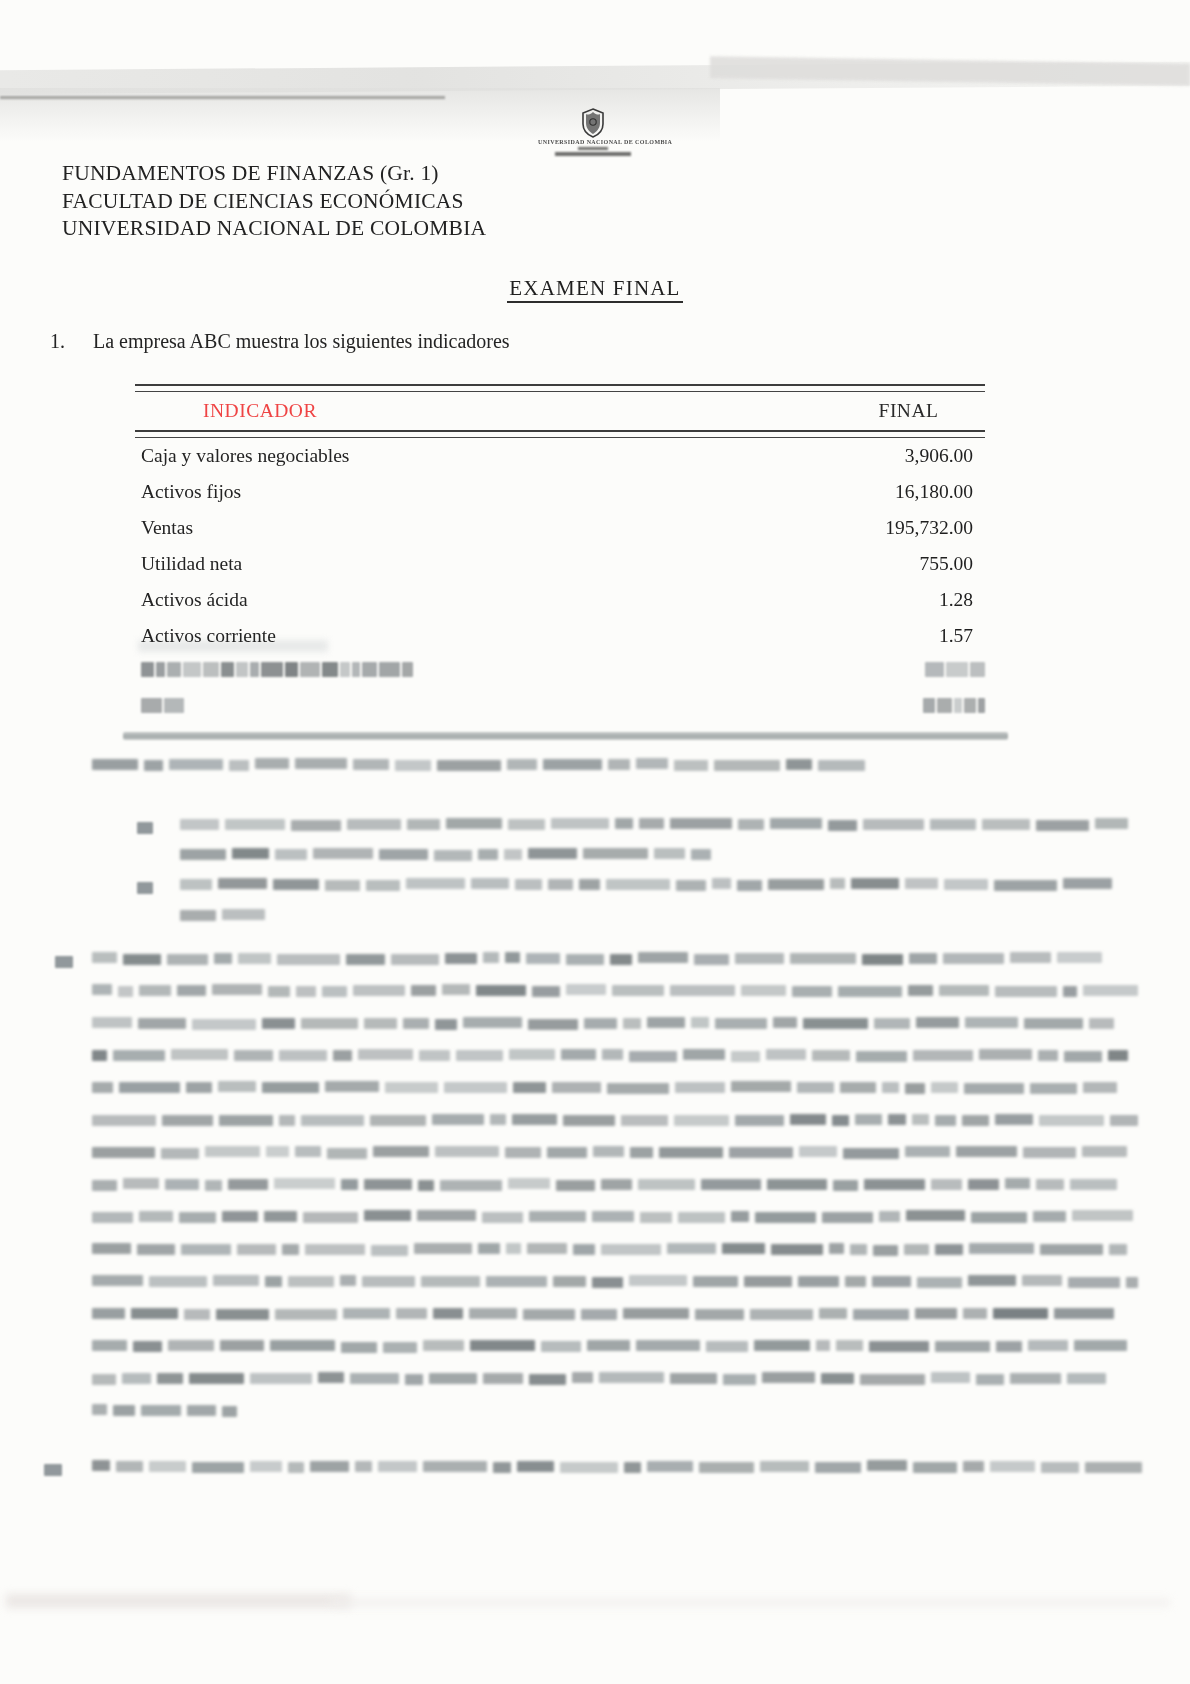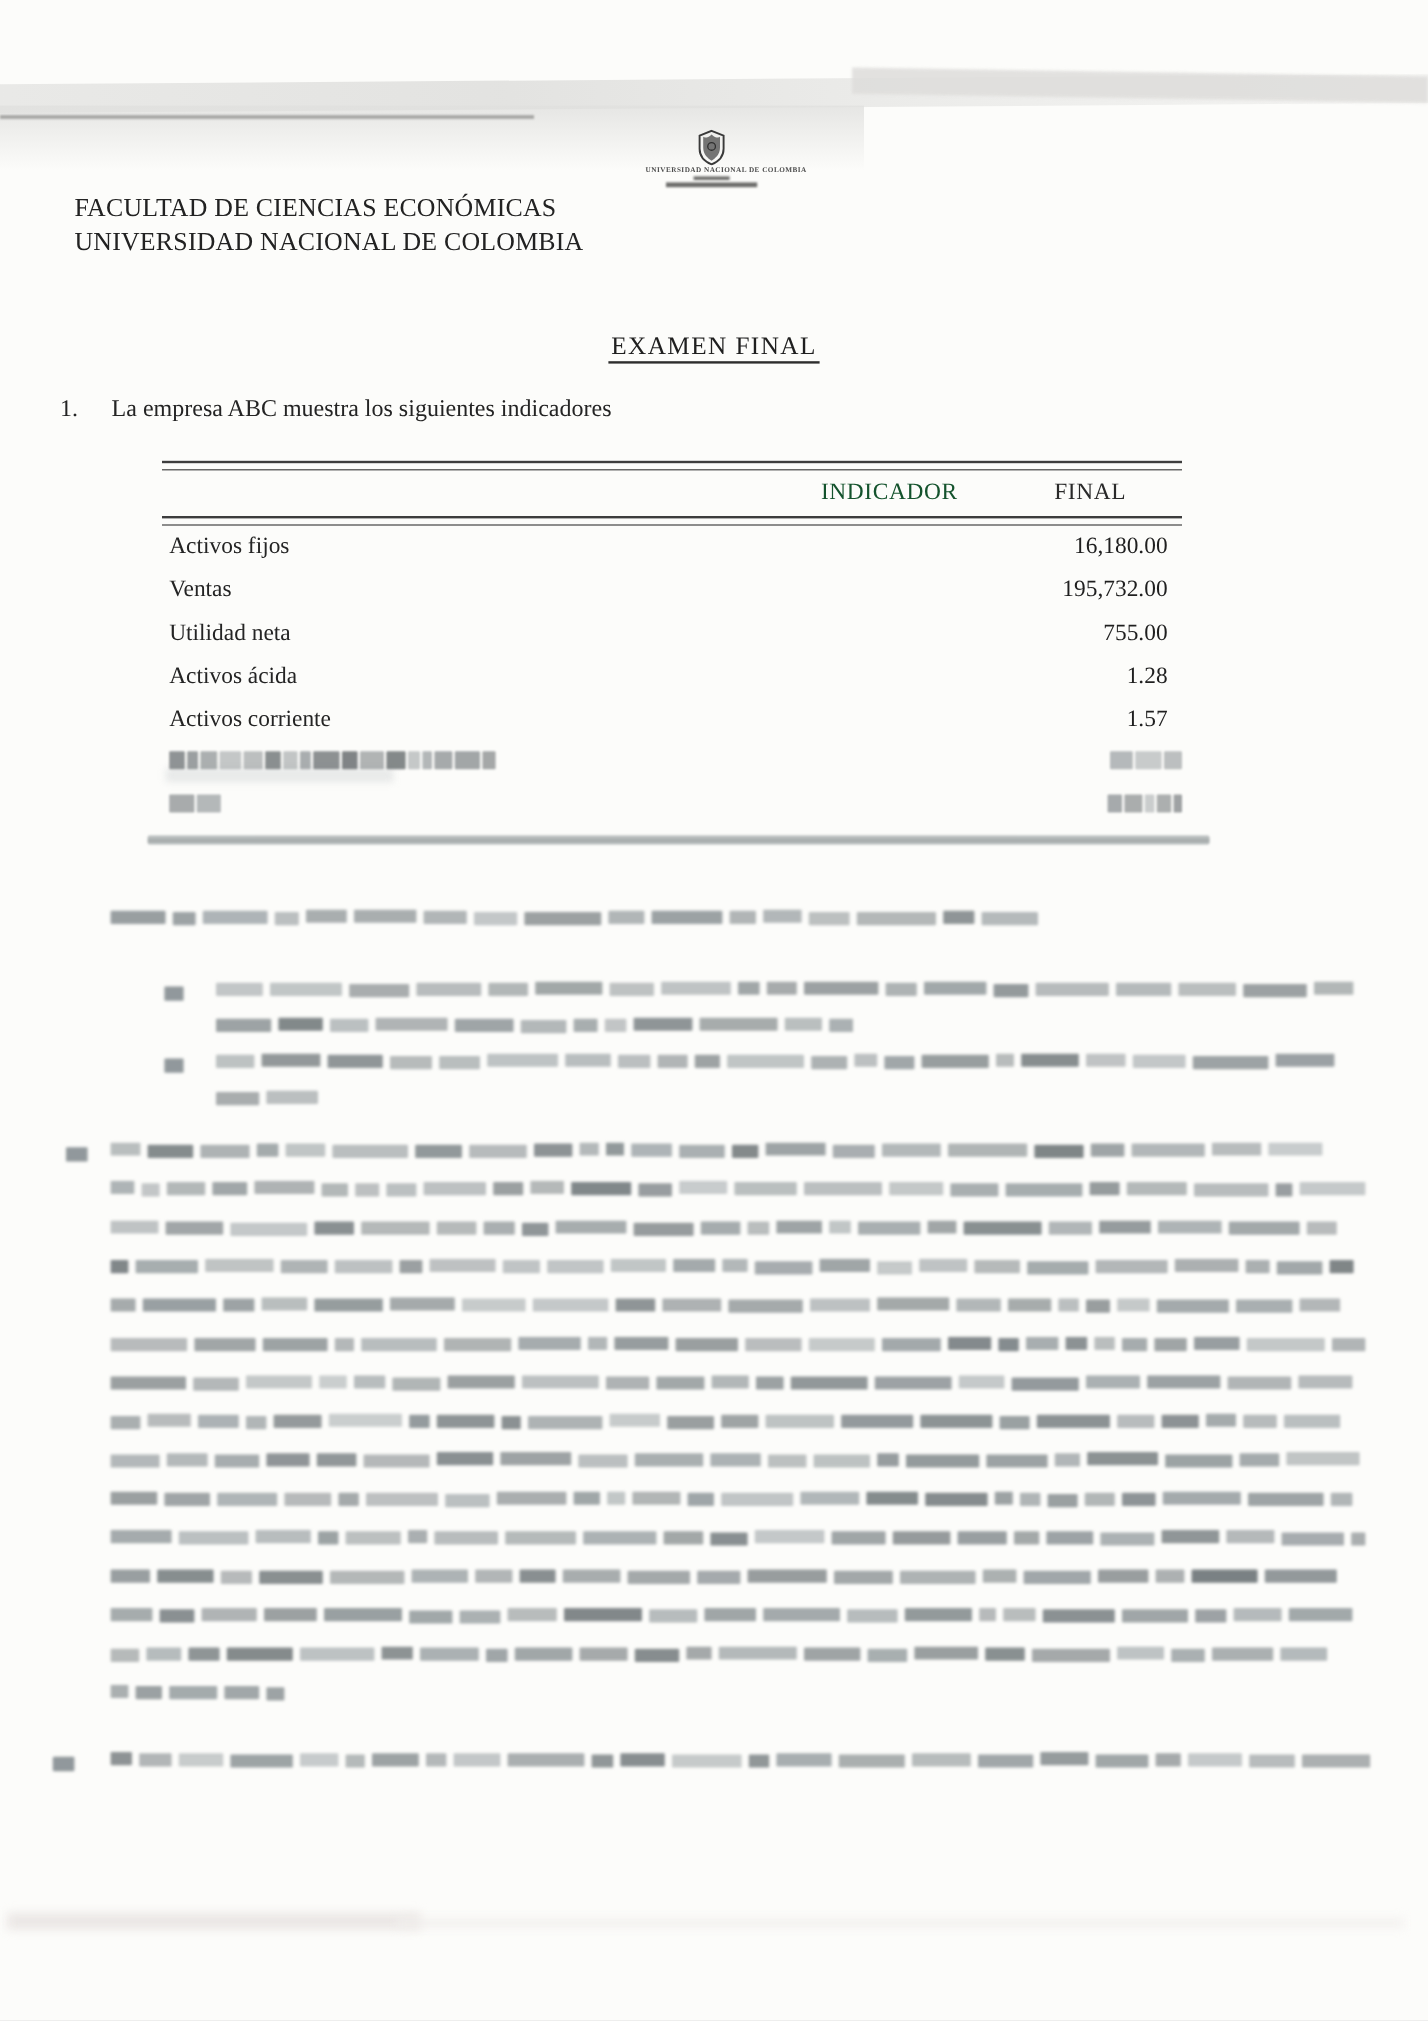--- a/index.html
+++ b/index.html
@@ -42,22 +42,22 @@
   .title{position:absolute;top:276px;left:0;width:100%;text-align:center;}
   .title span{font-size:21px;letter-spacing:1.2px;border-bottom:2px solid #2d2d2d;
     padding:0 2px 1px;color:#1f1f1f;}
   .q1{position:absolute;top:330px;left:50px;font-size:20px;color:#242424;}
   .q1 .qnum{display:inline-block;width:43px;}
   
   .tbl{position:absolute;top:384px;left:135px;width:850px;}
   .rule-double{height:5px;border-top:2.2px solid #3d3d3d;border-bottom:1.3px solid #444;
     filter:blur(.3px);}
   .tbl-head{position:relative;height:38px;}
-  .th-ind{position:absolute;left:8%;width:70%;top:8px;text-align:right;
-    font-size:19.5px;letter-spacing:.5px;color:#14532d;}
+  .th-ind{position:absolute;left:8%;width:70%;top:8px;text-align:left;
+    font-size:19.5px;letter-spacing:.5px;color:#ef4444;}
   .th-val{position:absolute;right:0;width:18%;top:8px;text-align:center;
     font-size:19.5px;letter-spacing:.5px;color:#2a2a2a;}
   .tbl-body{position:relative;}
   .trow{position:relative;height:36px;}
   .trow .lbl{position:absolute;left:6px;top:7px;font-size:19.5px;color:#242424;}
   .trow .val{position:absolute;right:12px;top:7px;font-size:19.5px;color:#1f1f1f;}
   .bottom-bar{position:relative;left:-12px;width:885px;height:8px;margin-top:6px;
     background:linear-gradient(180deg,#c6caca,#a3a9a9 60%,#c9cdcd);filter:blur(1px);
     border-radius:2px;}
   
@@ -90,40 +90,45 @@
       <path d="M12 1 L22 5 V16 C22 23 17 27 12 29 C7 27 2 23 2 16 V5 Z" fill="none" stroke="#3a3a3a" stroke-width="1.6"></path>
       <path d="M12 4 C15 7 18 7 19 6 V15 C19 21 15 24 12 26 C9 24 5 21 5 15 V6 C6 7 9 7 12 4 Z" fill="#4a4a4a" opacity="0.75"></path>
       <circle cx="12" cy="14" r="3.2" fill="none" stroke="#2f2f2f" stroke-width="1.1"></circle>
     </svg>
     <div class="logo-name">UNIVERSIDAD NACIONAL DE COLOMBIA</div>
     <div class="logo-bar b1"></div>
     <div class="logo-bar b2"></div>
   </div>
 
   <div class="hdr">
+    <div>FUNDAMENTOS DE FINANZAS (Gr. 1)</div>
     <div>FACULTAD DE CIENCIAS ECONÓMICAS</div>
     <div>UNIVERSIDAD NACIONAL DE COLOMBIA</div>
   </div>
 
   <div class="title">
     <span>EXAMEN FINAL</span>
   </div>
 
   <div class="q1">
     <span class="qnum">1.</span><span>La empresa ABC muestra los siguientes indicadores</span>
   </div>
 
   <div class="tbl">
     <div class="rule-double"></div>
     <div class="tbl-head">
       <div class="th-ind">INDICADOR</div>
       <div class="th-val">FINAL</div>
     </div>
     <div class="rule-double"></div>
     <div class="tbl-body" id="tbl-body">
+        <div class="trow">
+          <div class="lbl">Caja y valores negociables</div>
+          <div class="val">3,906.00</div>
+        </div>
         <div class="trow">
           <div class="lbl">Activos fijos</div>
           <div class="val">16,180.00</div>
         </div>
         <div class="trow">
           <div class="lbl">Ventas</div>
           <div class="val">195,732.00</div>
         </div>
         <div class="trow">
           <div class="lbl">Utilidad neta</div>

